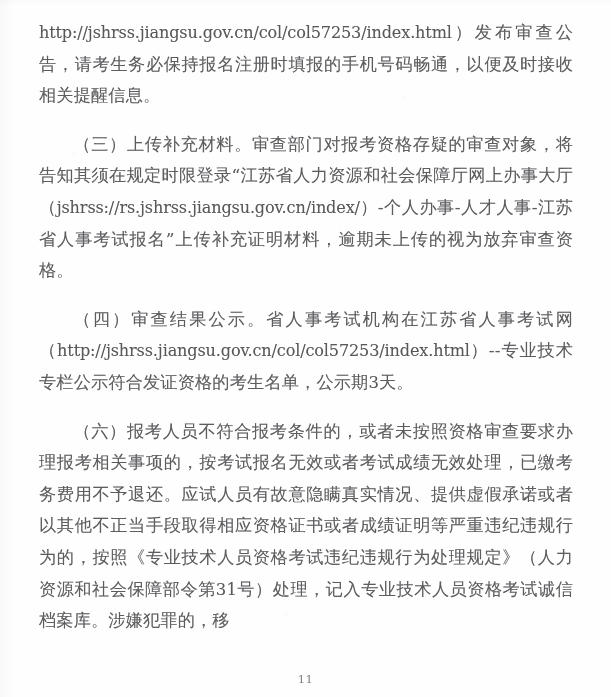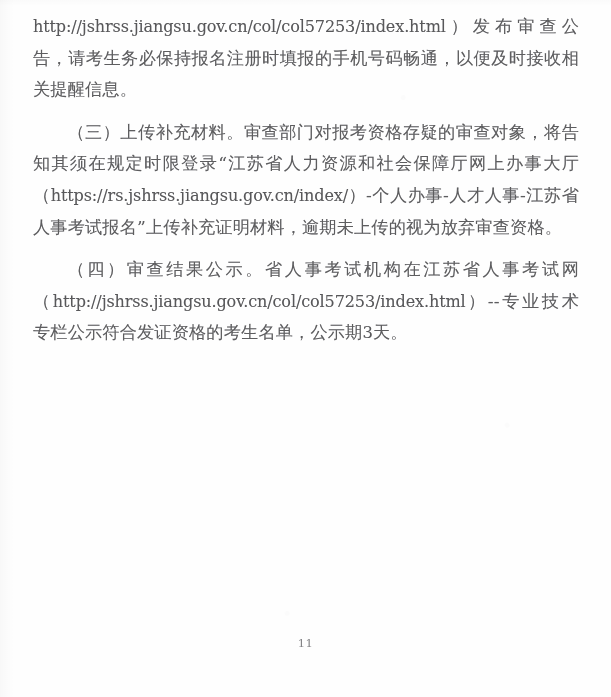--- a/index.html
+++ b/index.html
@@ -30,21 +30,21 @@
   }
 
   .body-text {
     position: absolute;
     left: 22px;
     top: 0px;
     width: 568px;
   }
 
   .para {
-    margin: 11px;
+    margin: 17px;
     padding: 0;
     color: #5d5d5f;
     font-size: 17.2px;
     line-height: 31.6px;
     text-align: justify;
     text-justify: inter-character;
     letter-spacing: 0.15px;
     font-weight: 400;
     
     text-shadow: 0 0 0.6px rgba(120,120,125,0.35);
@@ -65,21 +65,21 @@
   .num {
     font-family: "DejaVu Serif", "Liberation Serif", serif;
     font-size: 16.4px;
     color: #58585a;
   }
 
   .folio {
     position: absolute;
     left: 0;
     right: 0;
-    top: 636px;
+    top: 672px;
     text-align: center;
     color: #828285;
     font-family: "DejaVu Serif", "Liberation Serif", serif;
     font-size: 11.5px;
     letter-spacing: 0.4px;
   }
 
   
   .gutter-shade {
     position: absolute;
@@ -101,23 +101,24 @@
 
 <div class="page">
 
   <div class="gutter-shade"></div>
   <div class="top-shade"></div>
 
   <div class="body-text">
 
     <p class="para"><span class="lat">http://jshrss.jiangsu.gov.cn/col/col57253/index.html</span>）发布审查公告，请考生务必保持报名注册时填报的手机号码畅通，以便及时接收相关提醒信息。</p>
 
-    <p class="para indent">（三）上传补充材料。审查部门对报考资格存疑的审查对象，将告知其须在规定时限登录“江苏省人力资源和社会保障厅网上办事大厅（<span class="lat">https://rs.jshrss.jiangsu.gov.cn/index/</span>）-个人办事-人才人事-江苏省人事考试报名”上传补充证明材料，逾期未上传的视为放弃审查资格。</p>
+    <p class="para indent">（三）上传补充材料。审查部门对报考资格存疑的审查对象，将告知其须在规定时限登录“江苏省人力资源和社会保障厅网上办事大厅（<span class="lat">jshrss://rs.jshrss.jiangsu.gov.cn/index/</span>）-个人办事-人才人事-江苏省人事考试报名”上传补充证明材料，逾期未上传的视为放弃审查资格。</p>
 
     <p class="para indent">（四）审查结果公示。省人事考试机构在江苏省人事考试网（<span class="lat">http://jshrss.jiangsu.gov.cn/col/col57253/index.html</span>）--专业技术专栏公示符合发证资格的考生名单，公示期<span class="num">3</span>天。</p>
 
 
+    <p class="para indent">（六）报考人员不符合报考条件的，或者未按照资格审查要求办理报考相关事项的，按考试报名无效或者考试成绩无效处理，已缴考务费用不予退还。应试人员有故意隐瞒真实情况、提供虚假承诺或者以其他不正当手段取得相应资格证书或者成绩证明等严重违纪违规行为的，按照《专业技术人员资格考试违纪违规行为处理规定》（人力资源和社会保障部令第<span class="num">31</span>号）处理，记入专业技术人员资格考试诚信档案库。涉嫌犯罪的，移</p>
 
   </div>
 
   <div class="folio">11</div>
 
 </div>
 
 </body></html>

